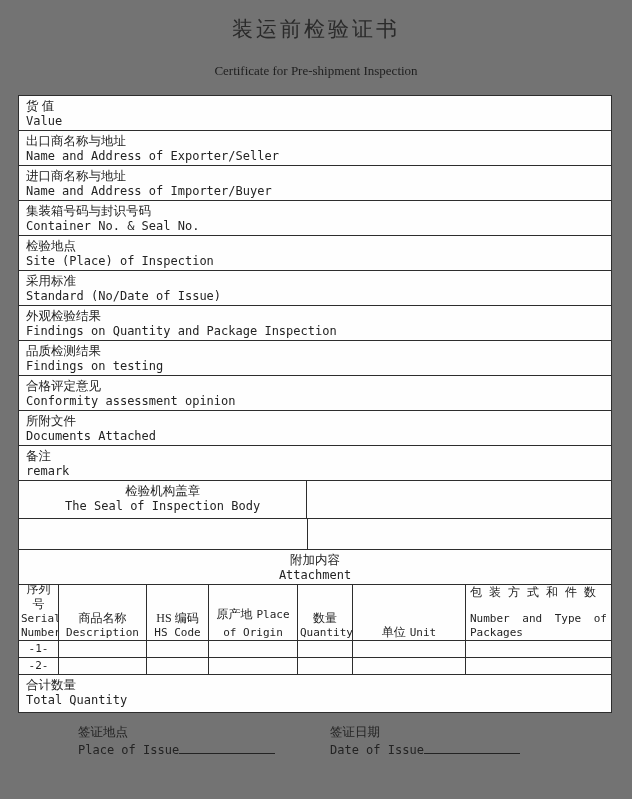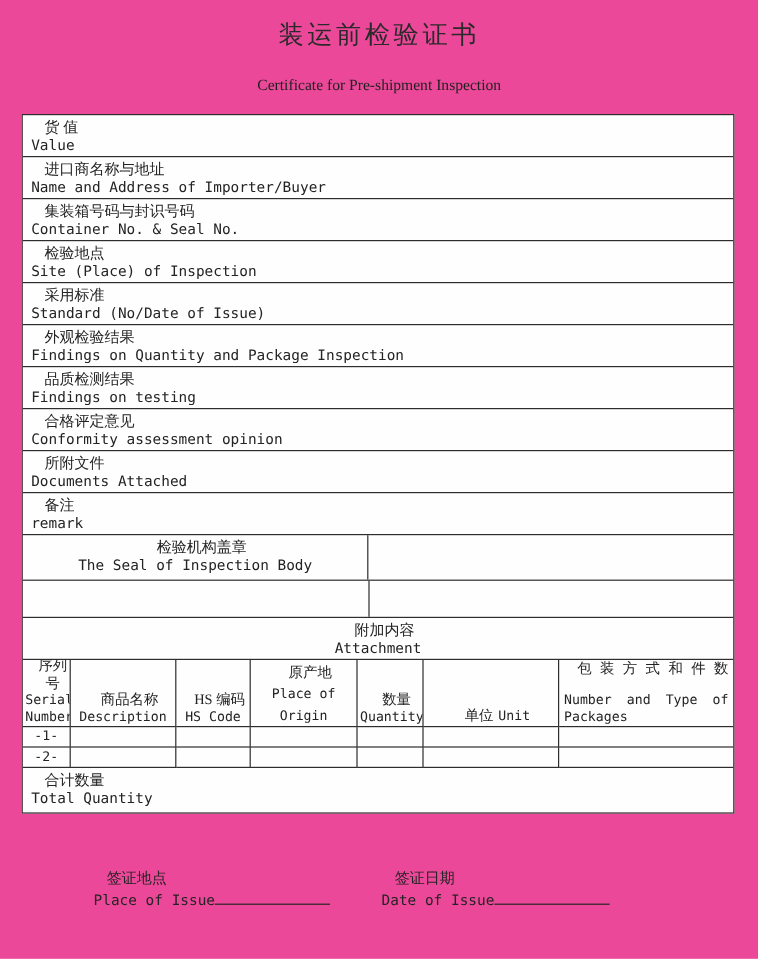--- a/index.html
+++ b/index.html
@@ -5,21 +5,21 @@
   html,body { margin:0; padding:0; }
   body {
     width:632px; height:799px;
     background:#ffffff;
     position:relative;
     font-family:"Liberation Serif", serif;
     color:#232323;
   }
   .page {
     position:absolute; inset:0;
-    background:#ec4899;
+    background:#737373;
     overflow:hidden;
   }
   .doc-title {
     position:absolute; top:16px; left:0; width:100%;
     text-align:center;
     font-size:21px; line-height:26px;
     letter-spacing:3px;
     color:#2a2a2a;
   }
   .doc-subtitle {
@@ -31,21 +31,20 @@
   .form {
     position:absolute; top:95px; left:18px; width:594px;
     border:1.5px solid #2d2d2d;
     box-sizing:border-box;
     background:#fefefe;
   }
   .cn {
     display:block;
     font-size:12.5px; line-height:16px;
     font-family:"Liberation Serif", serif;
-    margin-left:11px;
   }
   .en {
     display:block;
     font-size:12px; line-height:15px;
     font-family:"DejaVu Sans Mono","Liberation Mono",monospace;
   }
   .f-row {
     box-sizing:border-box;
     height:35px;
     border-bottom:1px solid #2d2d2d;
@@ -104,21 +103,21 @@
     font-family:"DejaVu Sans Mono","Liberation Mono",monospace;
     font-size:11px; line-height:16px;
   }
   .total-row {
     box-sizing:border-box;
     height:37px;
     padding:2px 6px 0 7px;
   }
   .footer-block { position:absolute; }
   .footer-place { top:724px; left:78px; }
-  .footer-date { top:724px; left:318px; }
+  .footer-date { top:724px; left:330px; }
   .footer-block .en { font-size:12px; }
   .fill-line {
     display:inline-block;
     width:96px; height:13px;
     border-bottom:1px solid #232323;
   }
 </style>
 </head>
 <body>
 
@@ -127,20 +126,24 @@
   <div class="doc-title">装运前检验证书</div>
   <div class="doc-subtitle">Certificate for Pre-shipment Inspection</div>
 
   <div class="form">
 
     <div class="f-row">
       <span class="cn">货 值</span>
       <span class="en">Value</span>
     </div>
     <div class="f-row">
+      <span class="cn">出口商名称与地址</span>
+      <span class="en">Name and Address of Exporter/Seller</span>
+    </div>
+    <div class="f-row">
       <span class="cn">进口商名称与地址</span>
       <span class="en">Name and Address of Importer/Buyer</span>
     </div>
     <div class="f-row">
       <span class="cn">集装箱号码与封识号码</span>
       <span class="en">Container No. &amp; Seal No.</span>
     </div>
     <div class="f-row">
       <span class="cn">检验地点</span>
       <span class="en">Site (Place) of Inspection</span>

